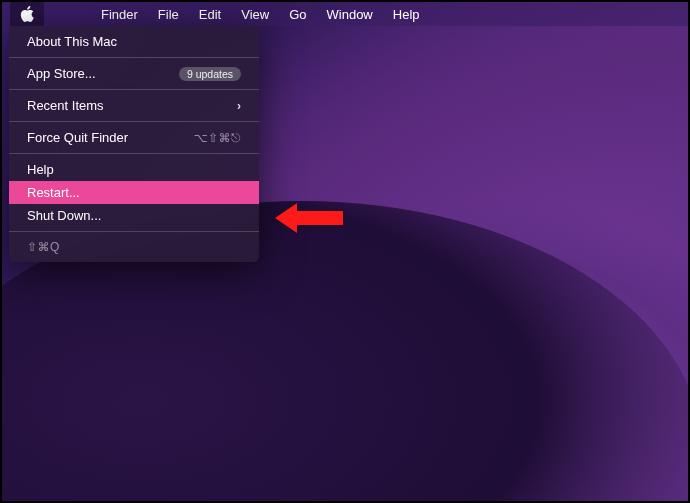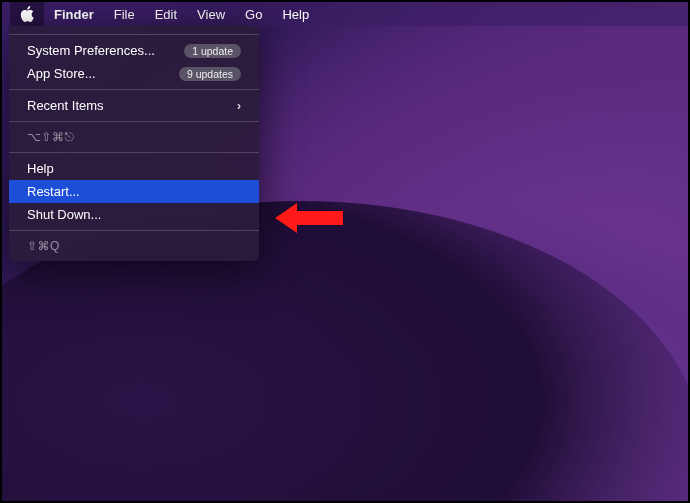--- a/index.html
+++ b/index.html
@@ -63,21 +63,22 @@
       padding: 2px 10px;
       cursor: default;
       height: 24px;
       display: flex;
       align-items: center;
     }
     .menu-item.active {
       background: rgba(0,0,0,0.35);
     }
     .menu-item.bold {
-      font-weight: 700;
+      font-weight: 400;
+      margin-left: 47px;
     }
     .apple-logo {
       width: 14px;
       height: 16px;
       fill: #fff;
     }
     .dropdown {
       position: absolute;
       top: 24px;
       left: 7px;
@@ -93,21 +94,21 @@
       display: flex;
       align-items: center;
       justify-content: space-between;
       padding: 4px 18px;
       color: #fff;
       font-size: 13px;
       cursor: default;
       min-height: 22px;
     }
     .dropdown-item.highlighted {
-      background: #1d4ed8;
+      background: #ec4899;
     }
     .dropdown-separator {
       height: 1px;
       background: rgba(255,255,255,0.18);
       margin: 4px 0;
     }
     .badge {
       background: rgba(120,120,130,0.6);
       border-radius: 9px;
       font-size: 10.5px;
@@ -160,41 +161,44 @@
   <div class="menu-item">
       <span class="item-label">Edit</span>
     </div>
   <div class="menu-item">
       <span class="item-label">View</span>
     </div>
   <div class="menu-item">
       <span class="item-label">Go</span>
     </div>
   <div class="menu-item">
+      <span class="item-label">Window</span>
+    </div>
+  <div class="menu-item">
       <span class="item-label">Help</span>
     </div>
 </div>
 
 <div class="dropdown">
-  <div class="dropdown-separator"></div>
-  <div class="dropdown-item">
-    <span class="item-label">System Preferences...</span>
-    <span class="badge">1 update</span>
-  </div>
+  <div class="dropdown-item">
+    <span class="item-label">About This Mac</span>
+  </div>
+  <div class="dropdown-separator"></div>
   <div class="dropdown-item">
     <span class="item-label">App Store...</span>
     <span class="badge">9 updates</span>
   </div>
   <div class="dropdown-separator"></div>
   <div class="dropdown-item">
     <span class="item-label">Recent Items</span>
     <span class="chevron">›</span>
   </div>
   <div class="dropdown-separator"></div>
   <div class="dropdown-item">
+    <span class="item-label">Force Quit Finder</span>
     <span class="shortcut">⌥⇧⌘⎋</span>
   </div>
   <div class="dropdown-separator"></div>
   <div class="dropdown-item">
     <span class="item-label">Help</span>
   </div>
   <div class="dropdown-item highlighted">
     <span class="item-label">Restart...</span>
   </div>
   <div class="dropdown-item">

